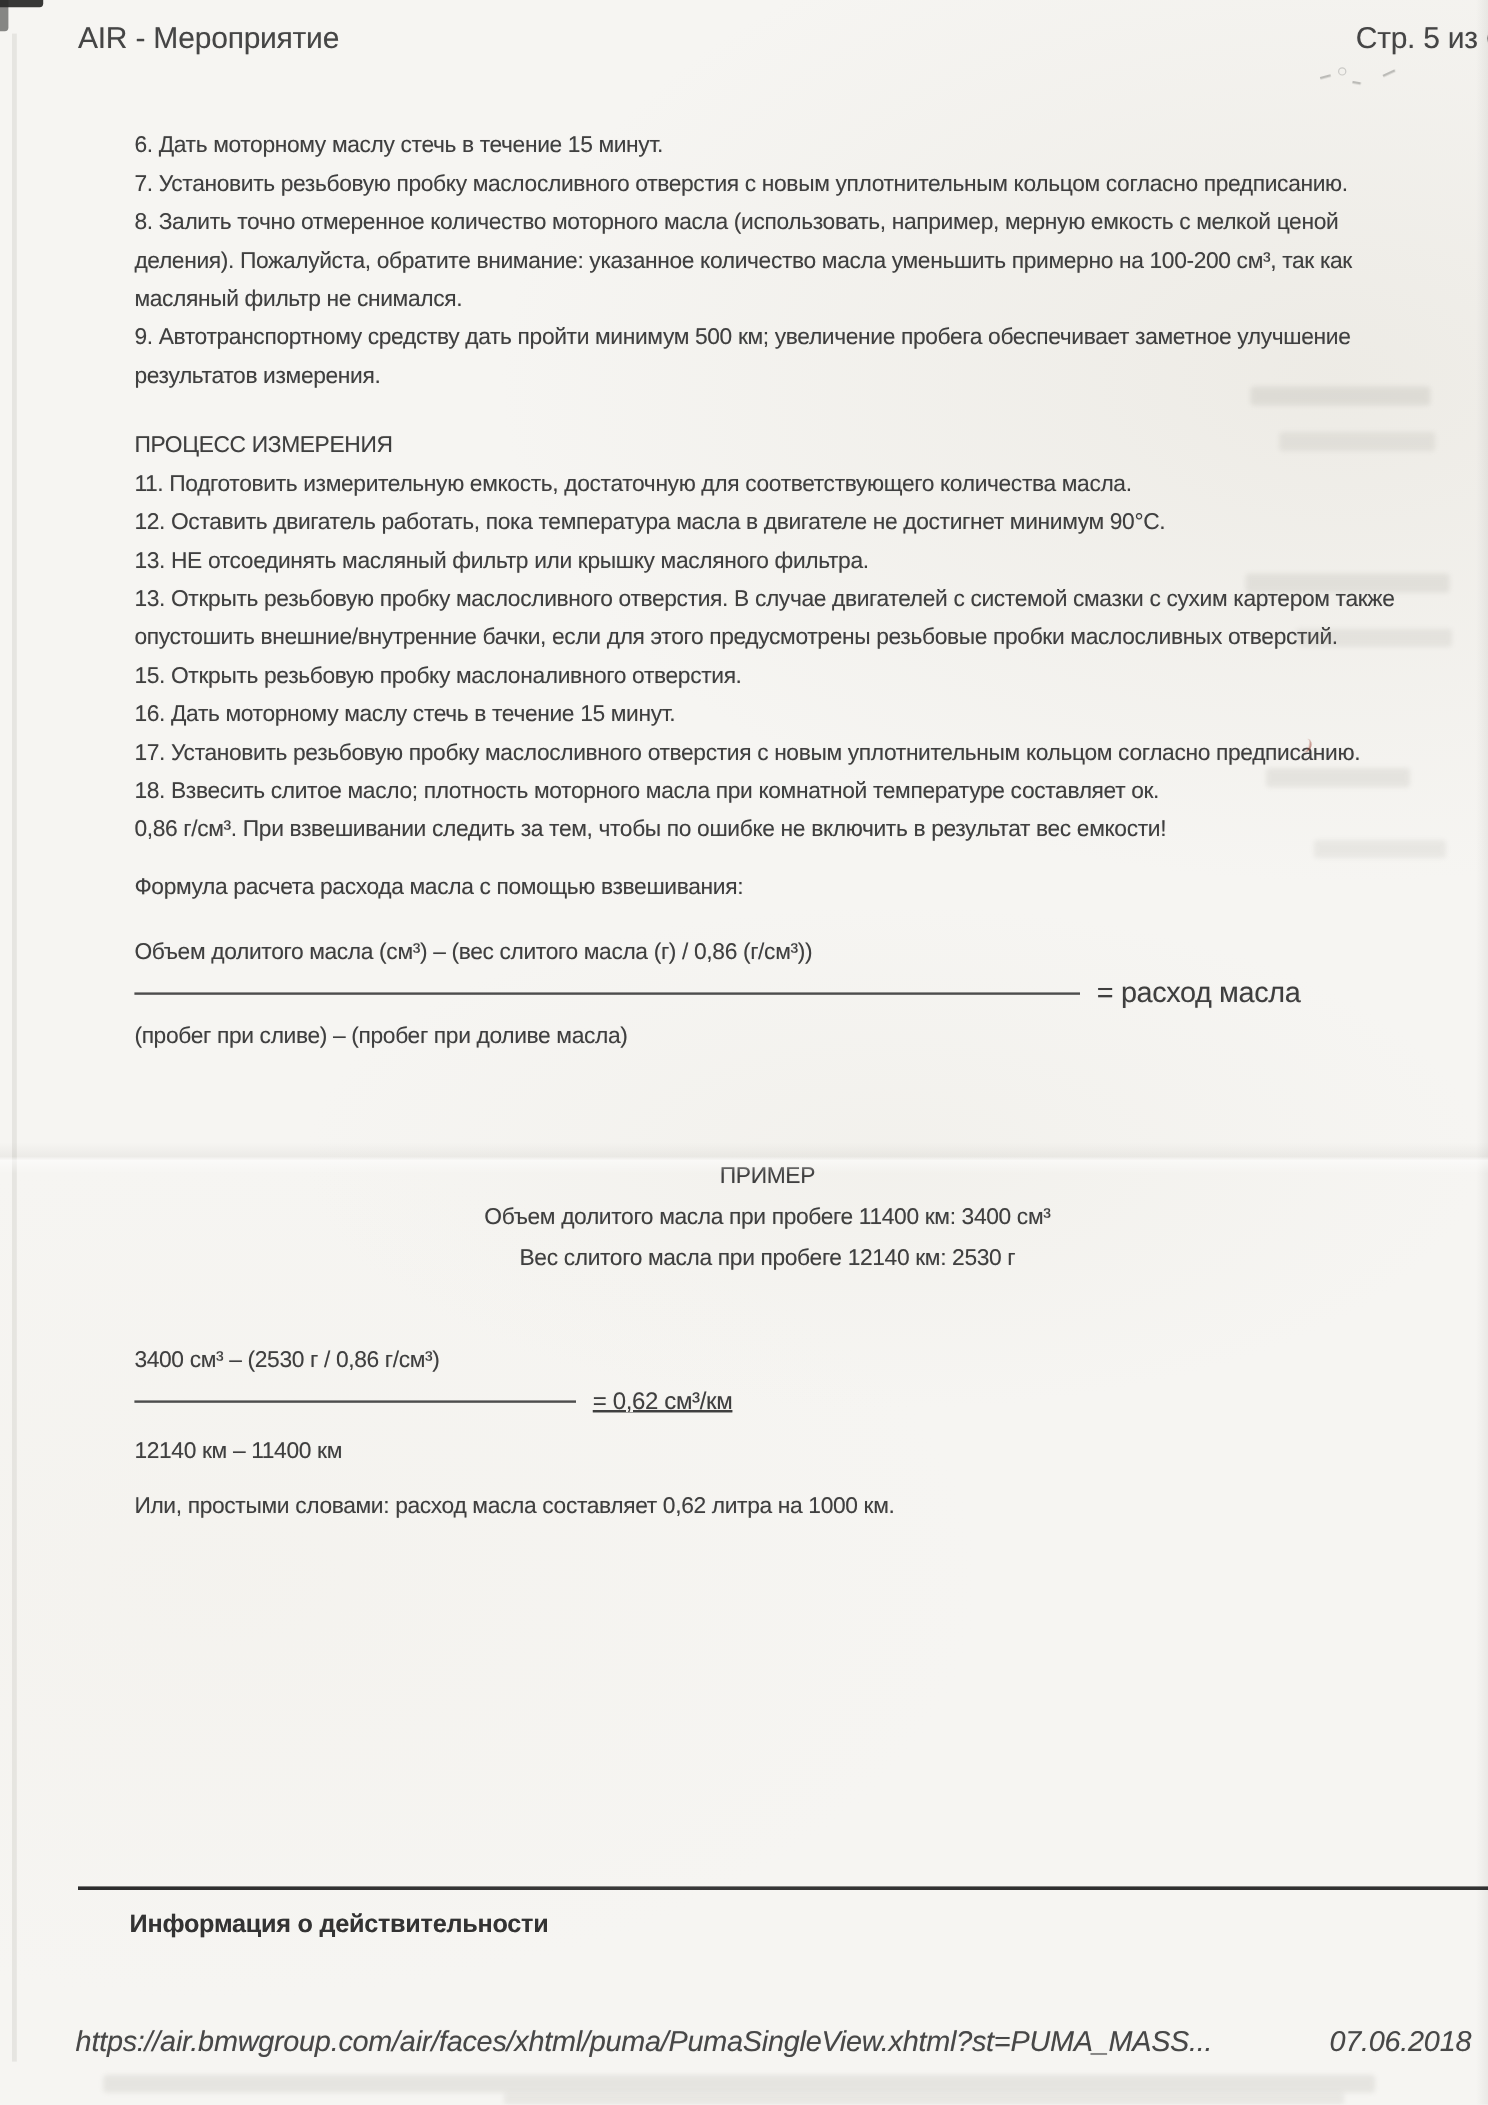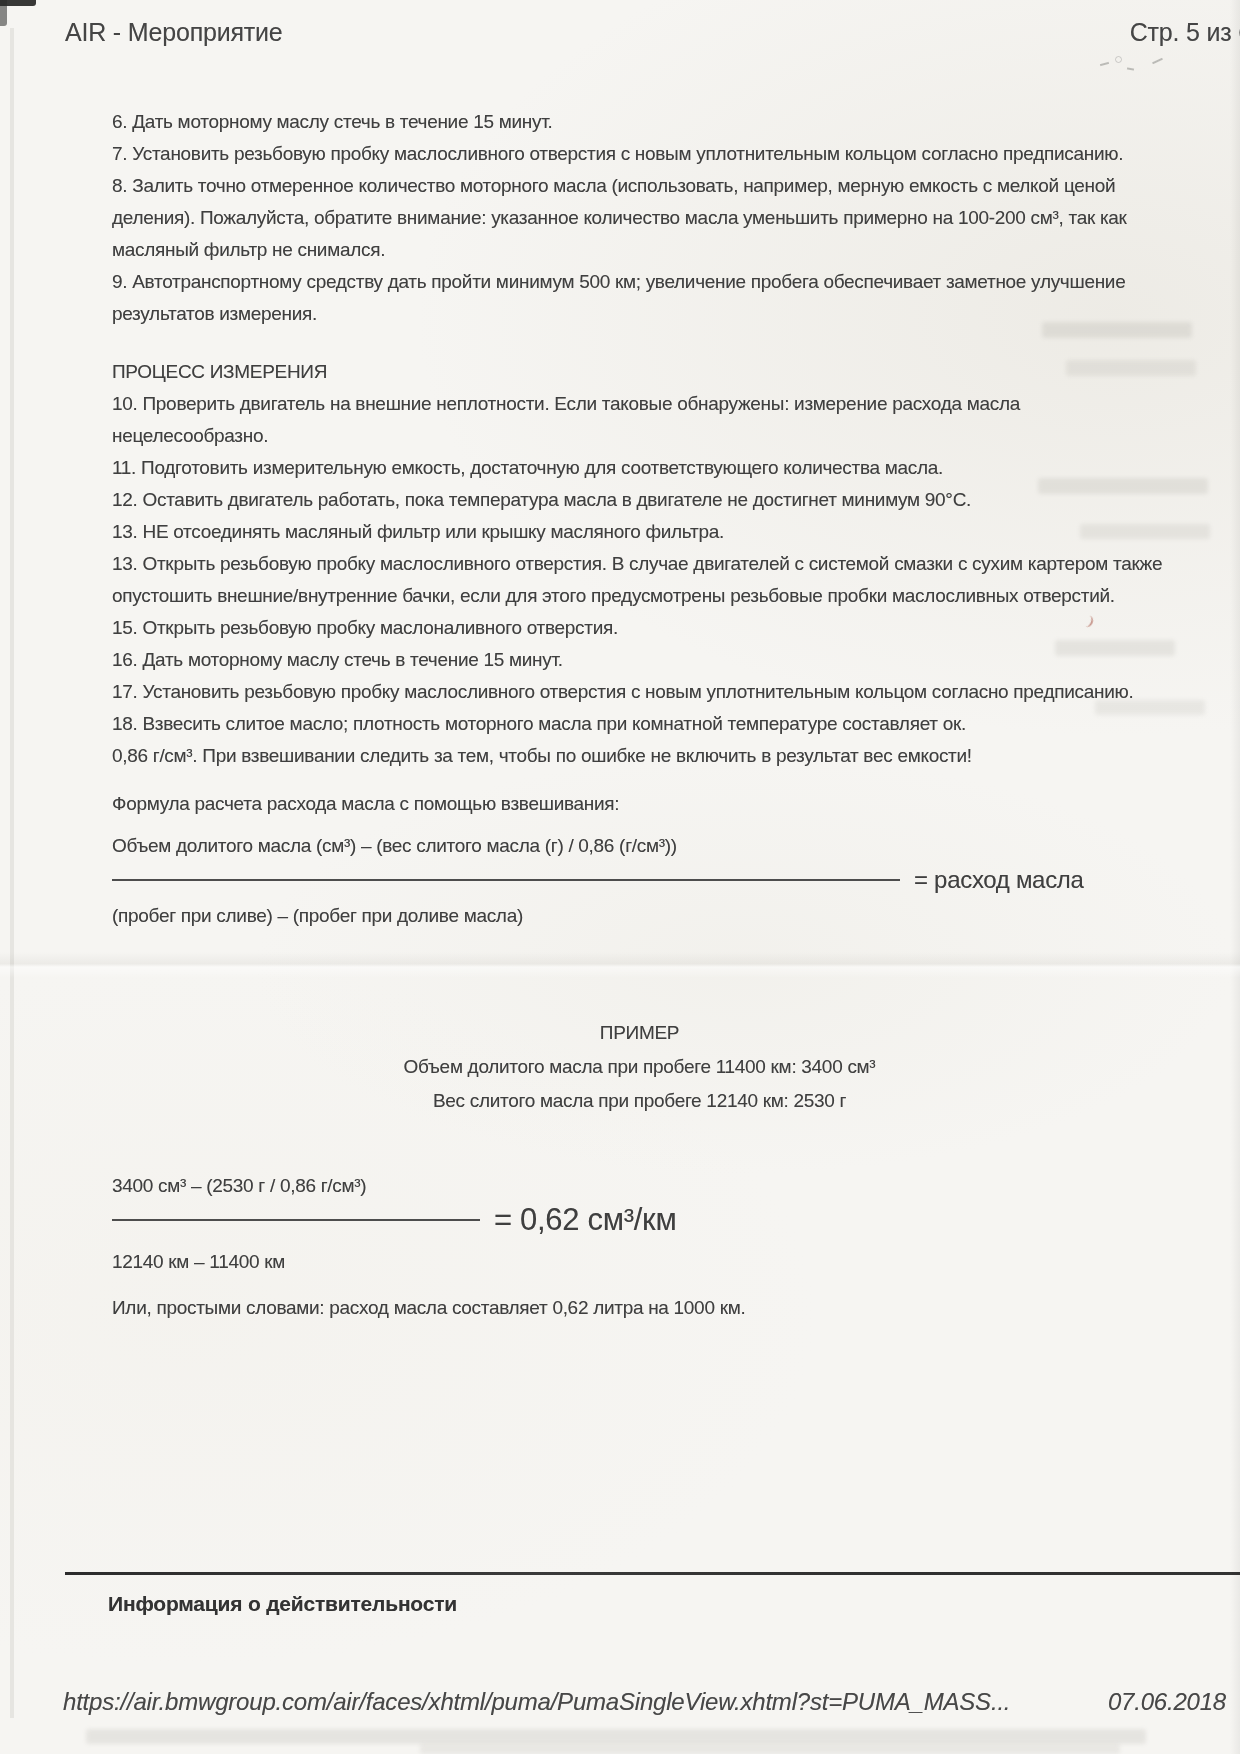--- a/index.html
+++ b/index.html
@@ -34,21 +34,21 @@
     font-style:italic;
   }
   
   .col{position:absolute;left:112px;top:106px;width:1055px;}
   .col p{
     margin:0;font-size:19px;line-height:32px;letter-spacing:-0.3px;
     text-shadow:0 0 .6px rgba(70,70,70,.35);
   }
   .sec-head{margin-top:26px !important;}
   .gap-intro{margin-top:16px !important;}
-  .formula{margin-top:10px;}
+  .formula{margin-top:22px;}
   .formula .mid{display:flex;align-items:center;height:36px;}
   .frac-line{display:inline-block;height:0;border-top:2.5px solid #3b3b3b;opacity:.9;}
   .w1{width:788px;margin-right:14px;}
   .w2{width:368px;margin-right:14px;}
   .formula .den{margin-top:2px;}
   .f2{margin-top:52px;}
   .f2 .den{margin-top:8px;}
   .example{margin-top:84px;}
   .example p{line-height:34px;text-align:center;}
   .summary{margin-top:14px !important;}
@@ -97,21 +97,20 @@
   <span>Стр. 5 из 6</span>
 </header>
 
 <main class="col">
   <p>6. Дать моторному маслу стечь в течение 15 минут.</p>
   <p>7. Установить резьбовую пробку маслосливного отверстия с новым уплотнительным кольцом согласно предписанию.</p>
   <p>8. Залить точно отмеренное количество моторного масла (использовать, например, мерную емкость с мелкой ценой деления). Пожалуйста, обратите внимание: указанное количество масла уменьшить примерно на 100-200 см³, так как масляный фильтр не снимался.</p>
   <p>9. Автотранспортному средству дать пройти минимум 500 км; увеличение пробега обеспечивает заметное улучшение результатов измерения.</p>
 
   <p class="sec-head">ПРОЦЕСС ИЗМЕРЕНИЯ</p>
-  <p>10. Проверить двигатель на внешние неплотности. Если таковые обнаружены: измерение расхода масла нецелесообразно.</p>
   <p>11. Подготовить измерительную емкость, достаточную для соответствующего количества масла.</p>
   <p>12. Оставить двигатель работать, пока температура масла в двигателе не достигнет минимум 90°C.</p>
   <p>13. НЕ отсоединять масляный фильтр или крышку масляного фильтра.</p>
   <p>13. Открыть резьбовую пробку маслосливного отверстия. В случае двигателей с системой смазки с сухим картером также опустошить внешние/внутренние бачки, если для этого предусмотрены резьбовые пробки маслосливных отверстий.</p>
   <p>15. Открыть резьбовую пробку маслоналивного отверстия.</p>
   <p>16. Дать моторному маслу стечь в течение 15 минут.</p>
   <p>17. Установить резьбовую пробку маслосливного отверстия с новым уплотнительным кольцом согласно предписанию.</p>
   <p>18. Взвесить слитое масло; плотность моторного масла при комнатной температуре составляет ок.</p>
   <p>0,86 г/см³. При взвешивании следить за тем, чтобы по ошибке не включить в результат вес емкости!</p>
 
@@ -129,21 +128,21 @@
   <div class="example">
     <p>ПРИМЕР</p>
     <p>Объем долитого масла при пробеге 11400 км: 3400 см³</p>
     <p>Вес слитого масла при пробеге 12140 км: 2530 г</p>
   </div>
 
   <div class="formula f2">
     <p class="num">3400 см³ – (2530 г / 0,86 г/см³)</p>
     <div class="mid">
       <span class="frac-line w2"></span>
-      <span style="font-size:31px;letter-spacing:-0.3px;text-shadow:0 0 .6px rgba(70,70,70,.35);">= 0,62 см³/км</span>
+      <span style="font-size:20px;letter-spacing:-0.3px;text-shadow:0 0 .6px rgba(70,70,70,.35);text-decoration:underline;">= 0,62 см³/км</span>
     </div>
     <p class="den">12140 км – 11400 км</p>
   </div>
 
   <p class="summary">Или, простыми словами: расход масла составляет 0,62 литра на 1000 км.</p>
 </main>
 
 <div class="divider"></div>
 <h2 class="validity">Информация о действительности</h2>
 

